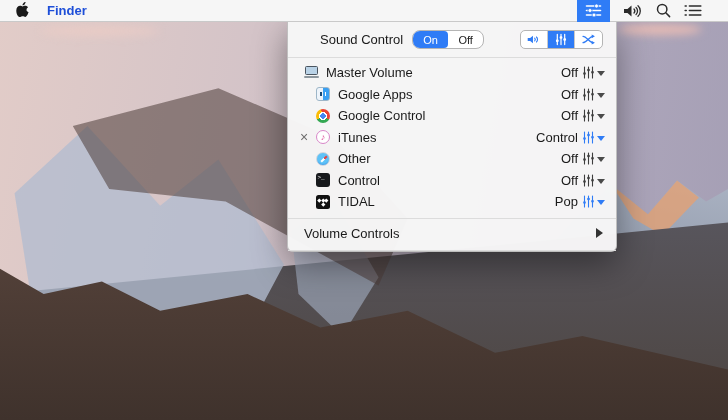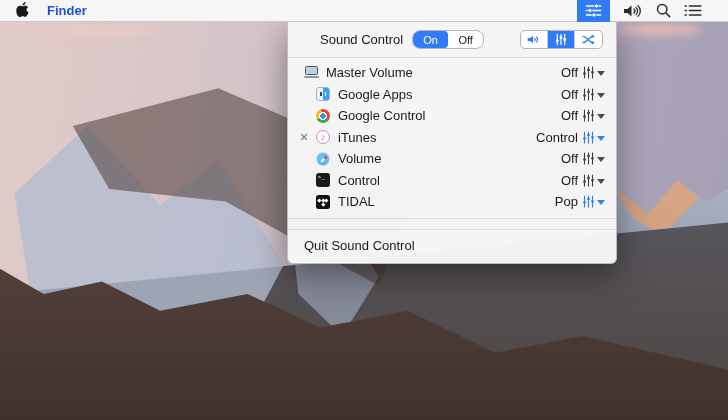--- a/index.html
+++ b/index.html
@@ -327,21 +327,21 @@
         </svg>
         <span class="dd-arrow"></span>
       </span>
     </div>
 
     <div class="app-row">
       <span class="xslot"></span>
       <span class="app-icon">
           <span class="ic-safari"></span>
         </span>
-      <span class="app-label">Volume</span>
+      <span class="app-label">Other</span>
       <span class="row-right">
         <span class="preset">Off</span>
         <svg width="13" height="13" viewBox="0 0 13 13">
           <g stroke="#3d3d3d" stroke-width="1.1" stroke-linecap="round">
               <line x1="2.5" y1="1" x2="2.5" y2="12"></line>
               <line x1="6.5" y1="1" x2="6.5" y2="12"></line>
               <line x1="10.5" y1="1" x2="10.5" y2="12"></line>
             </g>
           <g fill="#3d3d3d">
               <rect x="1.2" y="6.3" width="2.6" height="2.4" rx="1"></rect>
@@ -403,23 +403,22 @@
             </g>
         </svg>
         <span class="dd-arrow"></span>
       </span>
     </div>
   </div>
 
   <div class="separator"></div>
 
   <div class="menu-items">
+    <div class="menu-item">
+      <span>Volume Controls</span>
+      <span class="submenu-arrow"></span>
+    </div>
   </div>
 
   <div class="separator"></div>
 
-  <div class="quit-section">
-    <div class="menu-item">
-      <span>Quit Sound Control</span>
-    </div>
-  </div>
 
 </div>
 
 </body></html>

